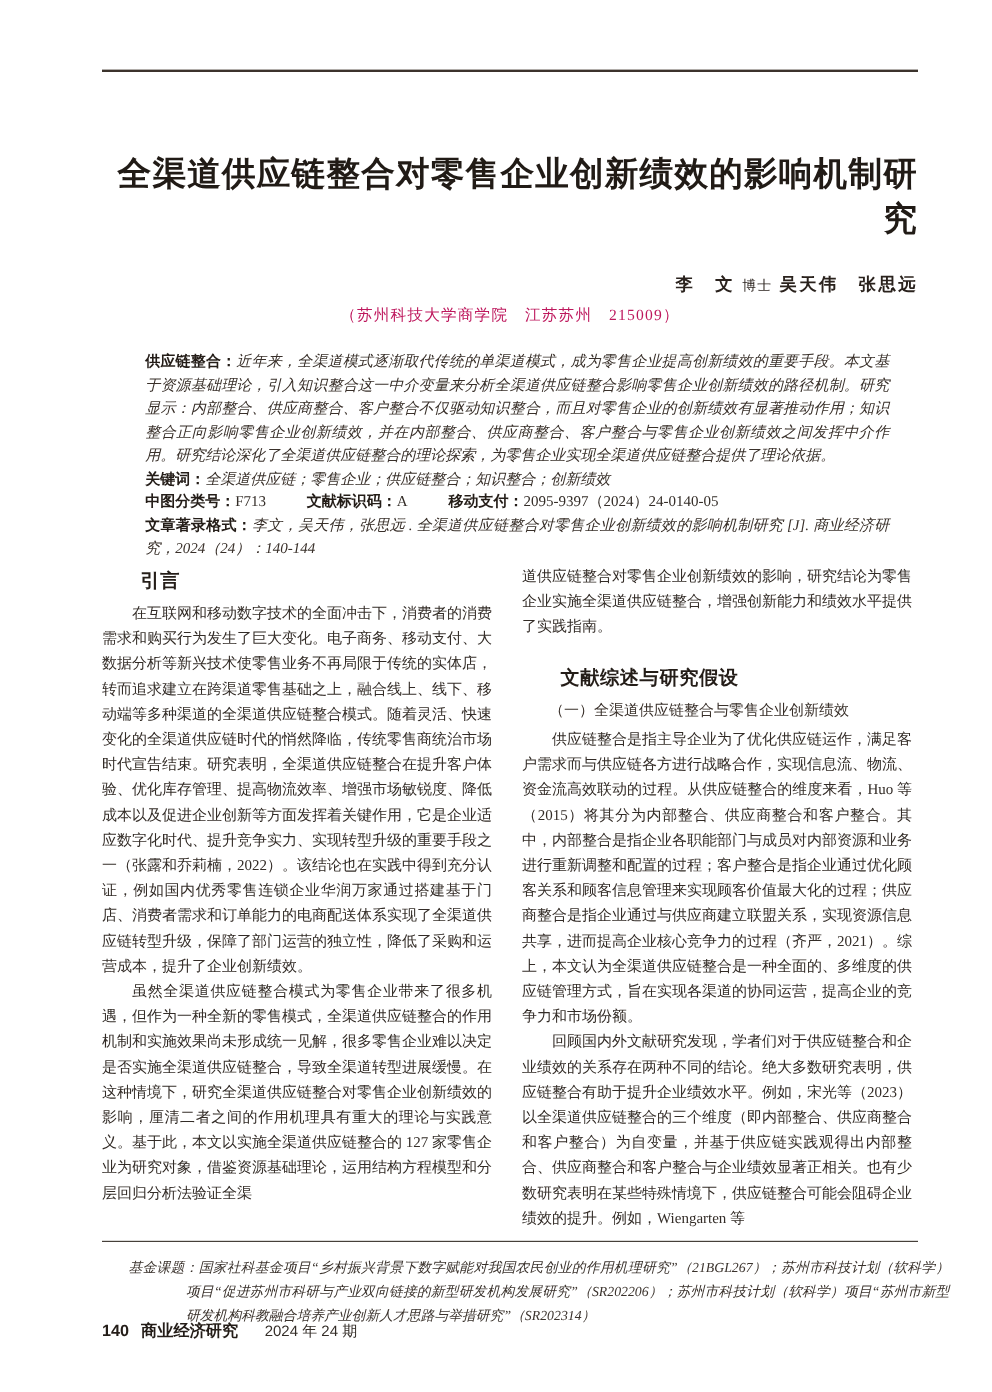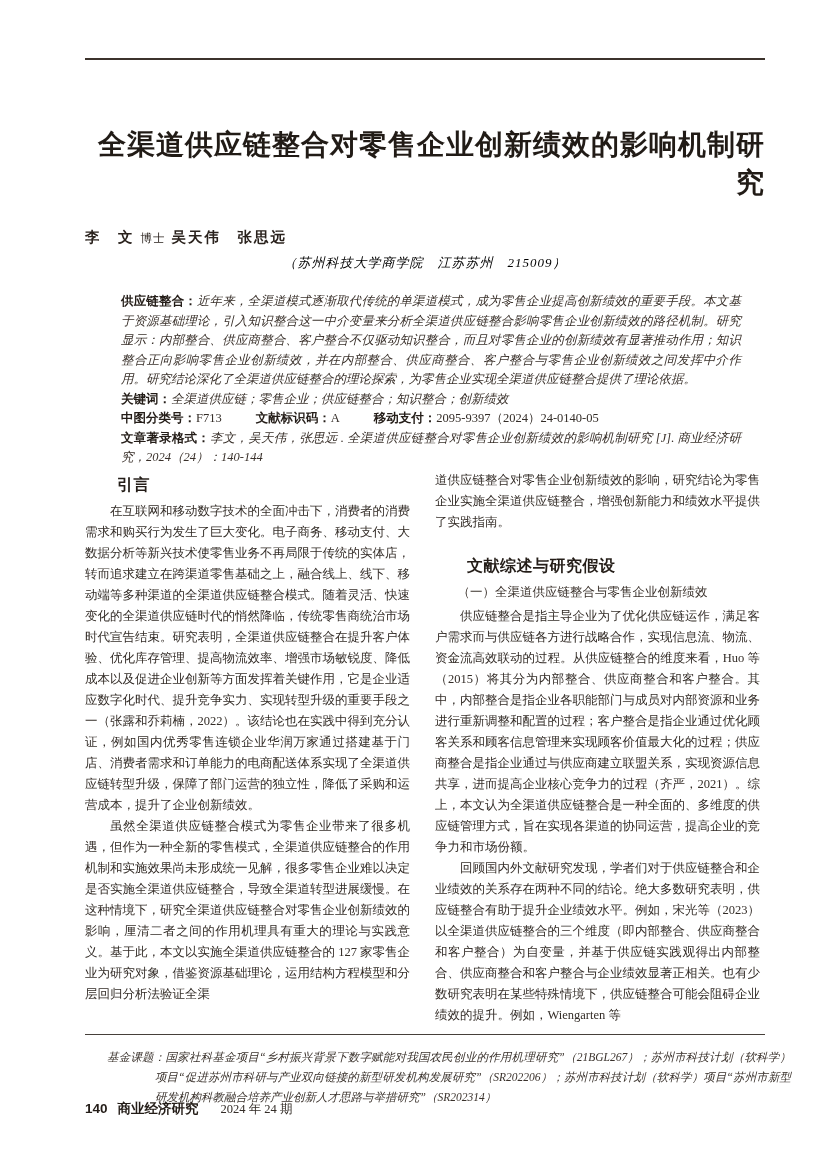--- a/index.html
+++ b/index.html
@@ -21,28 +21,28 @@
     font-weight:bold;font-size:16px;color:#2a211c;letter-spacing:1px;
   }
   .header-rule{height:2px;background:#3c332c;margin-top:6px;}
   
   h1.article-title{
     margin:66px 0 0 0;text-align:right;
     font-family:"Liberation Sans","DejaVu Sans",sans-serif;
     font-size:28px;font-weight:bold;color:#211b16;letter-spacing:1px;
   }
   .authors{
-    margin-top:26px;text-align:left;
+    margin-top:26px;text-align:right;
     font-family:"Liberation Sans","DejaVu Sans",sans-serif;
     font-size:14.5px;font-weight:bold;color:#2a221d;letter-spacing:2px;
   }
   .authors .degree{font-size:11.5px;font-weight:normal;letter-spacing:1px;}
   .affiliation{
     margin-top:7px;text-align:center;
-    font-style:italic;font-size:13px;color:#000000;letter-spacing:1px;
+    font-size:13px;color:#be185d;letter-spacing:1px;
   }
   
   .meta-block{margin:20px 0 0 36px;width:620px;font-size:12.5px;line-height:19.5px;}
   .meta-block p{margin:0;text-align:justify;}
   .lbl{
     font-family:"Liberation Sans","DejaVu Sans",sans-serif;
     font-weight:bold;font-style:normal;color:#241d18;
   }
   .kai{font-style:italic;color:#39302a;}
   .clc-line .pair{margin-right:34px;white-space:nowrap;}
@@ -70,21 +70,21 @@
     padding-left:48px;text-indent:-48px;text-align:justify;
   }
   .fund .fund-label{font-style:italic;}
   .page-footer{
     position:absolute;left:85px;bottom:42px;
     font-family:"Liberation Sans","DejaVu Sans",sans-serif;
     font-size:13.5px;color:#241d18;
   }
   .page-footer .pn{font-weight:bold;margin-right:10px;}
   .page-footer .journal{font-weight:bold;margin-right:22px;}
-  .page-footer .issue{font-family:Liberation Serif, serif;font-size:12.5px;color:#332c27;}
+  .page-footer .issue{font-family:Liberation Sans, sans-serif;font-size:12.5px;color:#332c27;}
 </style>
 </head>
 <body>
 
 <div class="page">
   <div class="content">
 
     <header>
       <div class="header-rule"></div>
     </header>

